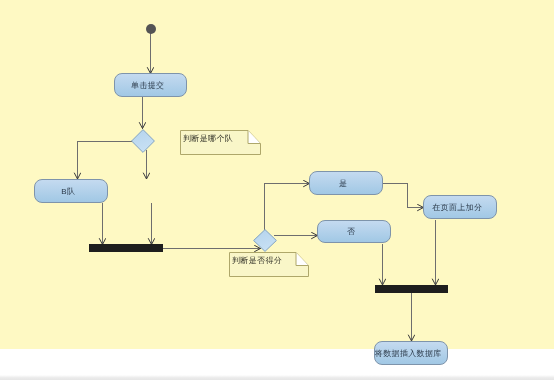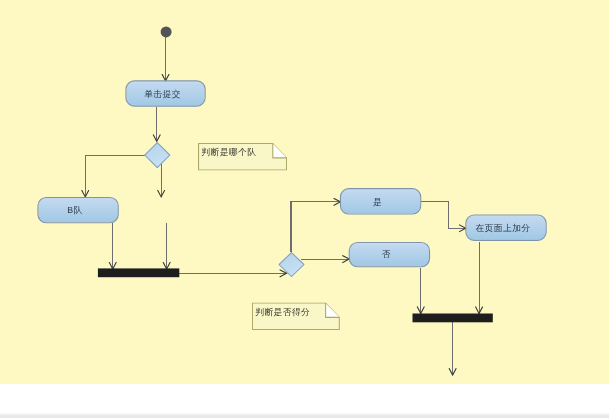--- a/index.html
+++ b/index.html
@@ -87,21 +87,21 @@
         <defs>
           <linearGradient id="dg2" x1="0" y1="0" x2="0.35" y2="1">
             <stop offset="0" stop-color="#b4d3ed"></stop>
             <stop offset="1" stop-color="#c7e0f4"></stop>
           </linearGradient>
         </defs>
         <polygon points="12,0.6 23.4,11.5 12,22.4 0.6,11.5" fill="url(#dg2)" stroke="#83a3c0" stroke-width="1"></polygon>
       </svg>
   </div>
 
-  <div class="node note" style="left:229px;top:275px;width:80px;height:25px;">
+  <div class="node note" style="left:229px;top:252px;width:80px;height:25px;">
     <svg width="80" height="25" viewBox="0 0 80 25">
       <path d="M0.5,0.5 L67,0.5 L79.5,13.5 L79.5,24.5 L0.5,24.5 Z" fill="#f9f6c8" stroke="#aea76a" stroke-width="1"></path>
       <path d="M67,0.5 L67,13.5 L79.5,13.5" fill="#ffffff" stroke="#aea76a" stroke-width="1"></path>
     </svg>
     <span>判断是否得分</span>
   </div>
 
   <div class="node act" style="left:309px;top:171px;width:74px;height:24px;">
     <span>是</span>
   </div>
@@ -109,15 +109,18 @@
   <div class="node act" style="left:317px;top:220px;width:74px;height:23px;">
     <span>否</span>
   </div>
 
   <div class="node act" style="left:423px;top:195px;width:74px;height:24px;">
     <span>在页面上加分</span>
   </div>
 
   <div class="node bar" style="left:375px;top:285px;width:73px;height:8px;"></div>
 
+  <div class="node act" style="left:374px;top:341px;width:74px;height:24px;">
+    <span>将数据插入数据库</span>
+  </div>
 
   <div class="bottombar"></div>
 </div>
 
 </body></html>

